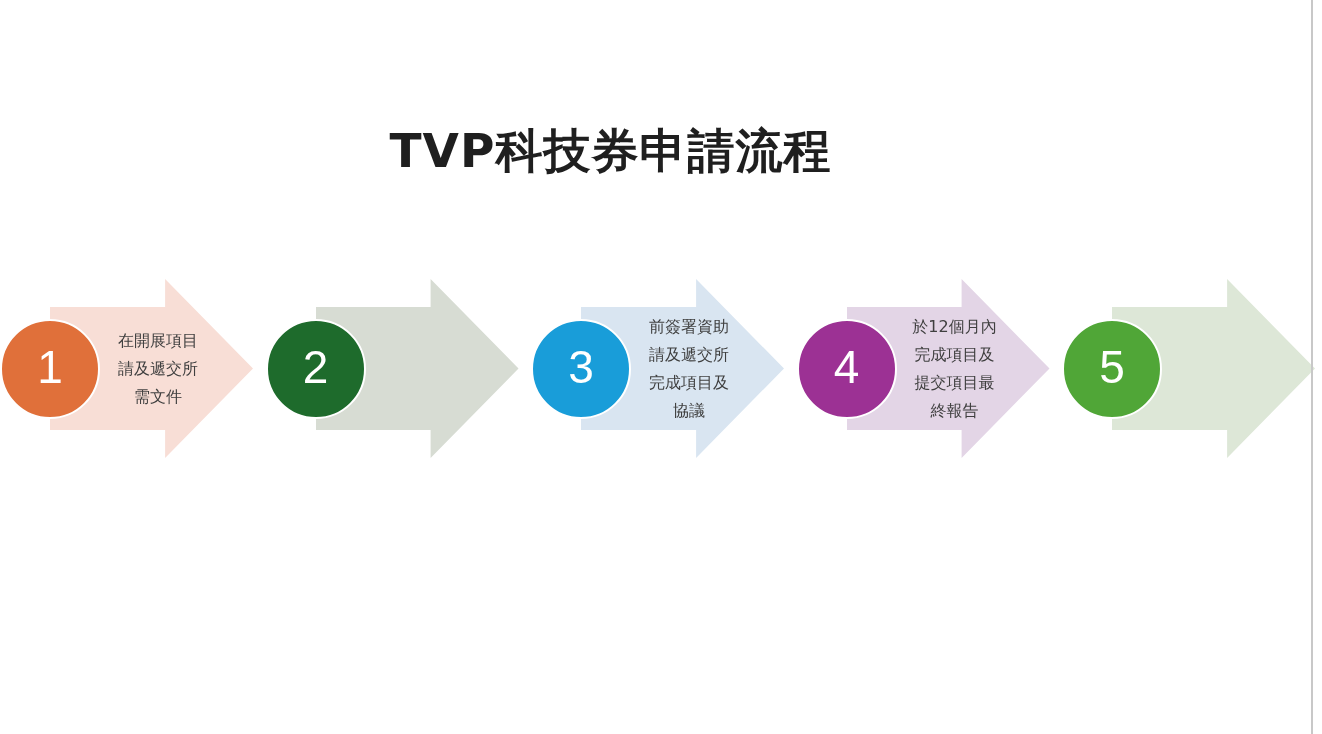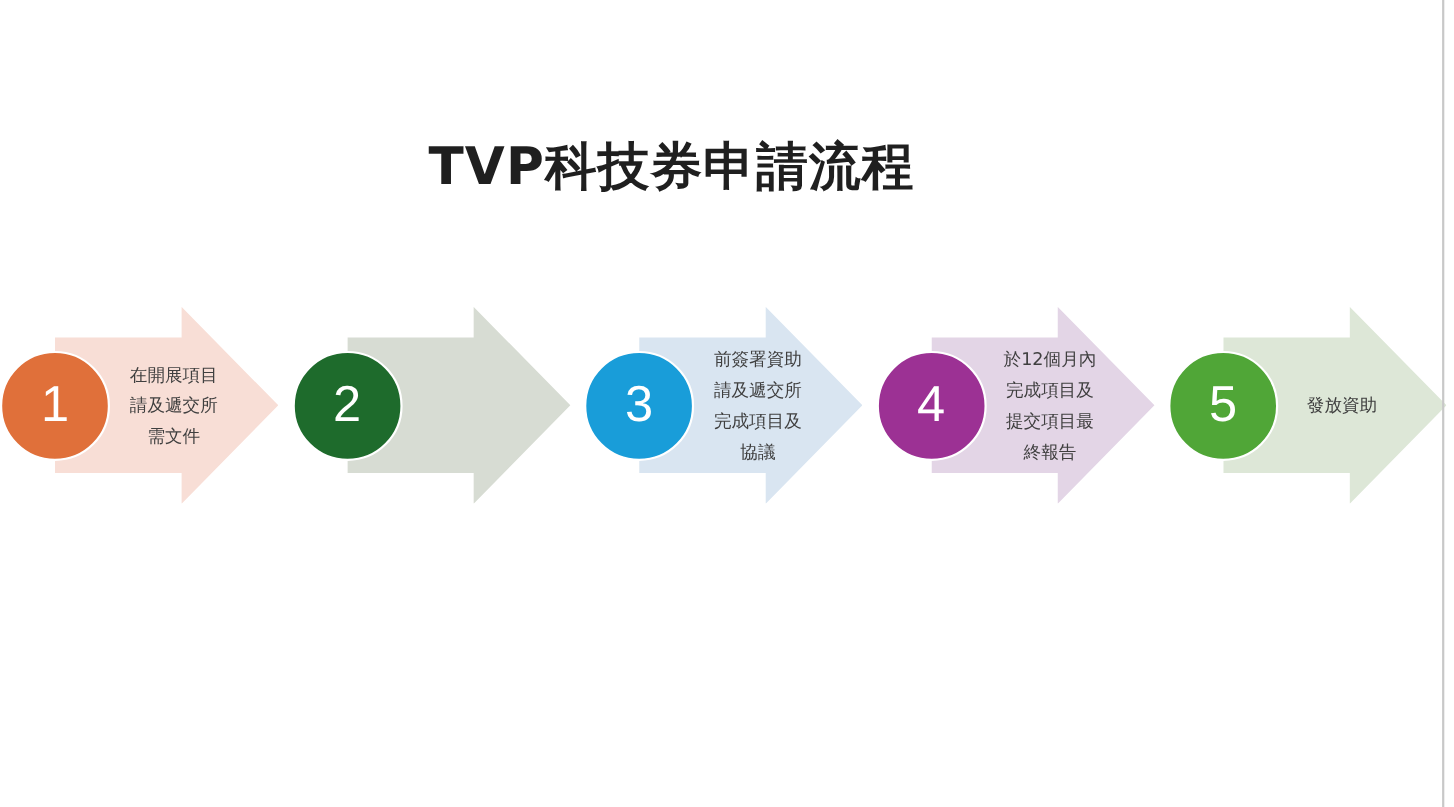--- a/index.html
+++ b/index.html
@@ -146,19 +146,16 @@
         <div class="line">提交項目最</div>
         <div class="line">終報告</div>
       </div>
   </div>
 
   <div class="step" style="left: 1062px;">
     <div class="arrow" style="background: rgb(221, 231, 215);"></div>
     <div class="circle" style="background: rgb(80, 166, 55);">
       <span class="num">5</span>
     </div>
-    <div class="text">
-        <div class="line">發放資助</div>
-      </div>
   </div>
 </div>
 
 <div class="page-edge"></div>
 
 </body></html>

